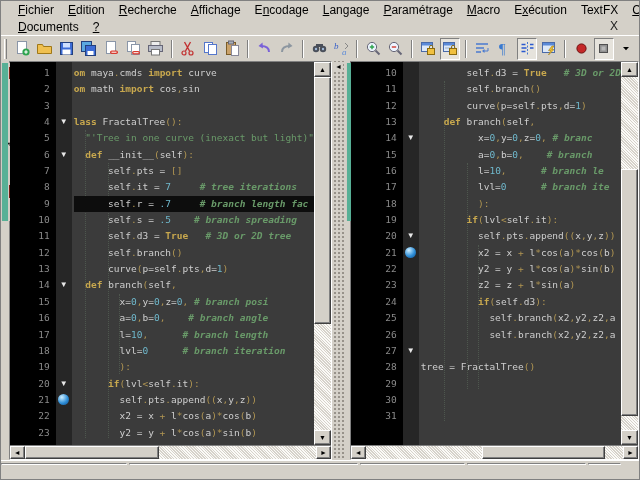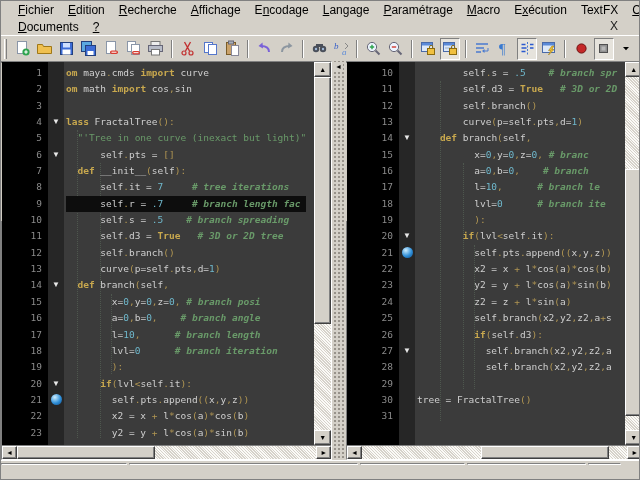--- a/index.html
+++ b/index.html
@@ -50,21 +50,21 @@
     border:1px solid;border-color:#808080 #fff #fff #808080;background:#3b3b3b;}
   .econtent{flex:1;display:flex;overflow:hidden;position:relative;}
   .numcol{background:#000;color:#8a8a8a;text-align:right;padding:3px 6px 0 0;
           font-family:"DejaVu Sans Mono",monospace;font-size:9.5px;}
   .numcol-l{width:46px;} .numcol-r{width:52px;}
   .num{height:16.35px;line-height:16.35px;}
   .foldcol{width:16px;background:#262626;padding-top:3px;position:relative;}
   .fold{height:16.35px;line-height:16.35px;text-align:center;color:#e8e8e8;font-size:8px;}
   .bm{display:inline-block;width:11px;height:11px;border-radius:50%;margin-top:2px;
       background:radial-gradient(circle at 35% 30%,#cdeeff,#2f8fd8 55%,#0d4a88);}
-  .textcol{flex:1;overflow:hidden;padding:3px 8px 0 2px;position:relative;
+  .textcol{flex:1;overflow:hidden;padding:3px 0 0 2px;position:relative;
      font-family:"DejaVu Sans Mono",monospace;font-size:9.5px;color:#cfcfcf;}
   .row{height:16.35px;line-height:16.35px;white-space:pre;position:relative;z-index:1;}
   .row.cur{background:#0d0d0d;}
   .tk{color:#c8a84e;font-weight:bold;}
   .tn{color:#6fb8cc;}
   .tc{color:#699a69;font-weight:bold;font-style:italic;}
   .tsg{color:#699a69;}
   .to{color:#b09552;}
   .td{color:#cfcfcf;}
   .guide{position:absolute;width:0;border-left:1px dotted #5e6e5e;opacity:.55;z-index:0;}
@@ -373,22 +373,22 @@
             </div>
           <div class="textcol">
             <div class="guide" style="left:13px;top:68px;height:308px;"></div>
             <div class="guide" style="left:36px;top:101px;height:275px;"></div>
             <div class="guide" style="left:47px;top:232px;height:80px;"></div>
           <div class="row"><span class="tk">om</span><span class="td"> maya</span><span class="to">.</span><span class="td">cmds </span><span class="tk">import</span><span class="td"> curve</span></div>
               <div class="row"><span class="tk">om</span><span class="td"> math </span><span class="tk">import</span><span class="td"> cos</span><span class="to">,</span><span class="td">sin</span></div>
               <div class="row"></div>
               <div class="row"><span class="tk">lass</span><span class="td"> FractalTree</span><span class="to">():</span></div>
               <div class="row"><span class="tsg">  "'Tree in one curve (inexact but light)"</span></div>
+              <div class="row"><span class="td">  </span><span class="tk">def</span><span class="td"> __init__</span><span class="to">(</span><span class="td">self</span><span class="to">):</span></div>
               <div class="row"><span class="td">      self</span><span class="to">.</span><span class="td">pts = </span><span class="to">[]</span></div>
-              <div class="row"><span class="td">  </span><span class="tk">def</span><span class="td"> __init__</span><span class="to">(</span><span class="td">self</span><span class="to">):</span></div>
               <div class="row"><span class="td">      self</span><span class="to">.</span><span class="td">it = </span><span class="tn">7</span><span class="tc">     # tree iterations</span></div>
               <div class="row cur"><span class="td">      self</span><span class="to">.</span><span class="td">r = </span><span class="tn">.7</span><span class="tc">     # branch length fac</span></div>
               <div class="row"><span class="td">      self</span><span class="to">.</span><span class="td">s = </span><span class="tn">.5</span><span class="tc">    # branch spreading</span></div>
               <div class="row"><span class="td">      self</span><span class="to">.</span><span class="td">d3 = </span><span class="tk">True</span><span class="tc">   # 3D or 2D tree</span></div>
               <div class="row"><span class="td">      self</span><span class="to">.</span><span class="td">branch</span><span class="to">()</span></div>
               <div class="row"><span class="td">      curve</span><span class="to">(</span><span class="td">p=self</span><span class="to">.</span><span class="td">pts</span><span class="to">,</span><span class="td">d=</span><span class="tn">1</span><span class="to">)</span></div>
               <div class="row"><span class="td">  </span><span class="tk">def</span><span class="td"> branch</span><span class="to">(</span><span class="td">self</span><span class="to">,</span></div>
               <div class="row"><span class="td">        x=</span><span class="tn">0</span><span class="to">,</span><span class="td">y=</span><span class="tn">0</span><span class="to">,</span><span class="td">z=</span><span class="tn">0</span><span class="to">,</span><span class="tc"> # branch posi</span></div>
               <div class="row"><span class="td">        a=</span><span class="tn">0</span><span class="to">,</span><span class="td">b=</span><span class="tn">0</span><span class="to">,</span><span class="tc">    # branch angle</span></div>
               <div class="row"><span class="td">        l=</span><span class="tn">10</span><span class="to">,</span><span class="tc">      # branch length</span></div>
@@ -483,36 +483,34 @@
               <div class="fold">▼</div>
               <div class="fold"></div>
               <div class="fold"></div>
               <div class="fold"></div>
               <div class="fold"></div>
             </div>
           <div class="textcol">
             <div class="guide" style="left:25px;top:19px;height:340px;"></div>
             <div class="guide" style="left:48px;top:101px;height:226px;"></div>
             <div class="guide" style="left:59px;top:183px;height:144px;"></div>
-          <div class="row"><span class="td">        self</span><span class="to">.</span><span class="td">s = </span><span class="tn">.5</span><span class="tc">    # branch spr</span></div>
               <div class="row"><span class="td">        self</span><span class="to">.</span><span class="td">d3 = </span><span class="tk">True</span><span class="tc">   # 3D or 2D</span></div>
               <div class="row"><span class="td">        self</span><span class="to">.</span><span class="td">branch</span><span class="to">()</span></div>
               <div class="row"><span class="td">        curve</span><span class="to">(</span><span class="td">p=self</span><span class="to">.</span><span class="td">pts</span><span class="to">,</span><span class="td">d=</span><span class="tn">1</span><span class="to">)</span></div>
               <div class="row"><span class="td">    </span><span class="tk">def</span><span class="td"> branch</span><span class="to">(</span><span class="td">self</span><span class="to">,</span></div>
               <div class="row"><span class="td">          x=</span><span class="tn">0</span><span class="to">,</span><span class="td">y=</span><span class="tn">0</span><span class="to">,</span><span class="td">z=</span><span class="tn">0</span><span class="to">,</span><span class="tc"> # branc</span></div>
               <div class="row"><span class="td">          a=</span><span class="tn">0</span><span class="to">,</span><span class="td">b=</span><span class="tn">0</span><span class="to">,</span><span class="tc">    # branch</span></div>
               <div class="row"><span class="td">          l=</span><span class="tn">10</span><span class="to">,</span><span class="tc">      # branch le</span></div>
               <div class="row"><span class="td">          lvl=</span><span class="tn">0</span><span class="tc">      # branch ite</span></div>
               <div class="row"><span class="to">          ):</span></div>
               <div class="row"><span class="td">        </span><span class="tk">if</span><span class="to">(</span><span class="td">lvl</span><span class="to">&lt;</span><span class="td">self</span><span class="to">.</span><span class="td">it</span><span class="to">):</span></div>
               <div class="row"><span class="td">          self</span><span class="to">.</span><span class="td">pts</span><span class="to">.</span><span class="td">append</span><span class="to">((</span><span class="td">x</span><span class="to">,</span><span class="td">y</span><span class="to">,</span><span class="td">z</span><span class="to">))</span></div>
               <div class="row"><span class="td">          x2 = x </span><span class="to">+</span><span class="td"> l</span><span class="to">*</span><span class="td">cos</span><span class="to">(</span><span class="td">a</span><span class="to">)*</span><span class="td">cos</span><span class="to">(</span><span class="td">b</span><span class="to">)</span></div>
               <div class="row"><span class="td">          y2 = y </span><span class="to">+</span><span class="td"> l</span><span class="to">*</span><span class="td">cos</span><span class="to">(</span><span class="td">a</span><span class="to">)*</span><span class="td">sin</span><span class="to">(</span><span class="td">b</span><span class="to">)</span></div>
               <div class="row"><span class="td">          z2 = z </span><span class="to">+</span><span class="td"> l</span><span class="to">*</span><span class="td">sin</span><span class="to">(</span><span class="td">a</span><span class="to">)</span></div>
-              <div class="row"><span class="td">          self</span><span class="to">.</span><span class="td">branch</span><span class="to">(</span><span class="td">x2</span><span class="to">,</span><span class="td">y2</span><span class="to">,</span><span class="td">z2</span><span class="to">,</span><span class="td">a</span><span class="to">+</span><span class="td">s</span></div>
               <div class="row"><span class="td">          </span><span class="tk">if</span><span class="to">(</span><span class="td">self</span><span class="to">.</span><span class="td">d3</span><span class="to">):</span></div>
               <div class="row"><span class="td">            self</span><span class="to">.</span><span class="td">branch</span><span class="to">(</span><span class="td">x2</span><span class="to">,</span><span class="td">y2</span><span class="to">,</span><span class="td">z2</span><span class="to">,</span><span class="td">a</span></div>
               <div class="row"><span class="td">            self</span><span class="to">.</span><span class="td">branch</span><span class="to">(</span><span class="td">x2</span><span class="to">,</span><span class="td">y2</span><span class="to">,</span><span class="td">z2</span><span class="to">,</span><span class="td">a</span></div>
               <div class="row"></div>
               <div class="row"><span class="td">tree = FractalTree</span><span class="to">()</span></div>
             </div>
           <div class="vscroll">
             <div class="sbtn">▲</div>
             <div class="vtrack">
                 <div class="vthumb" style="top:26%;height:70%;"></div>

